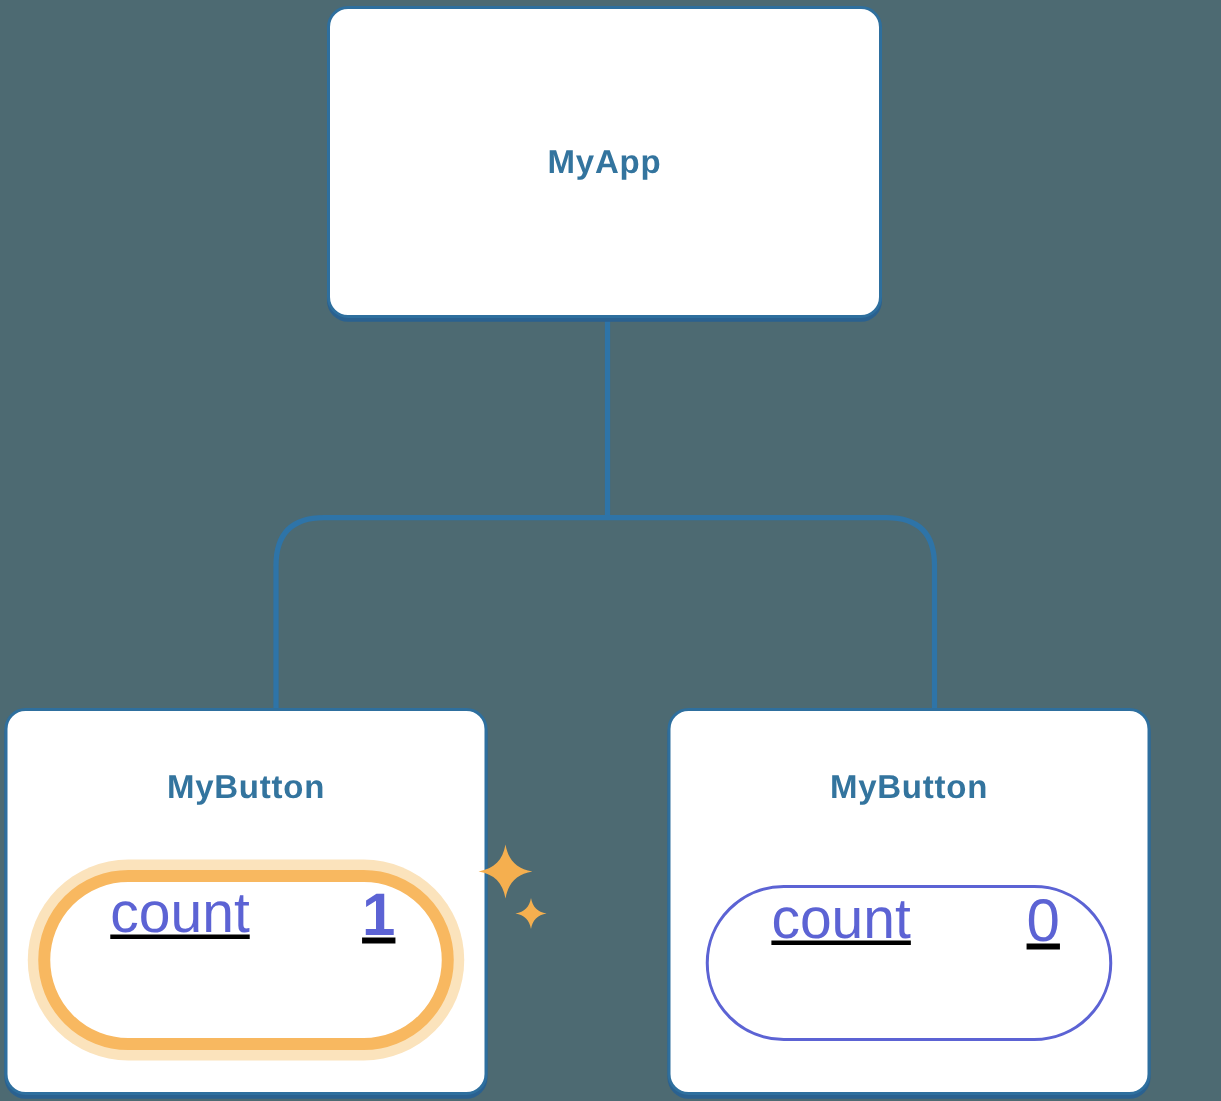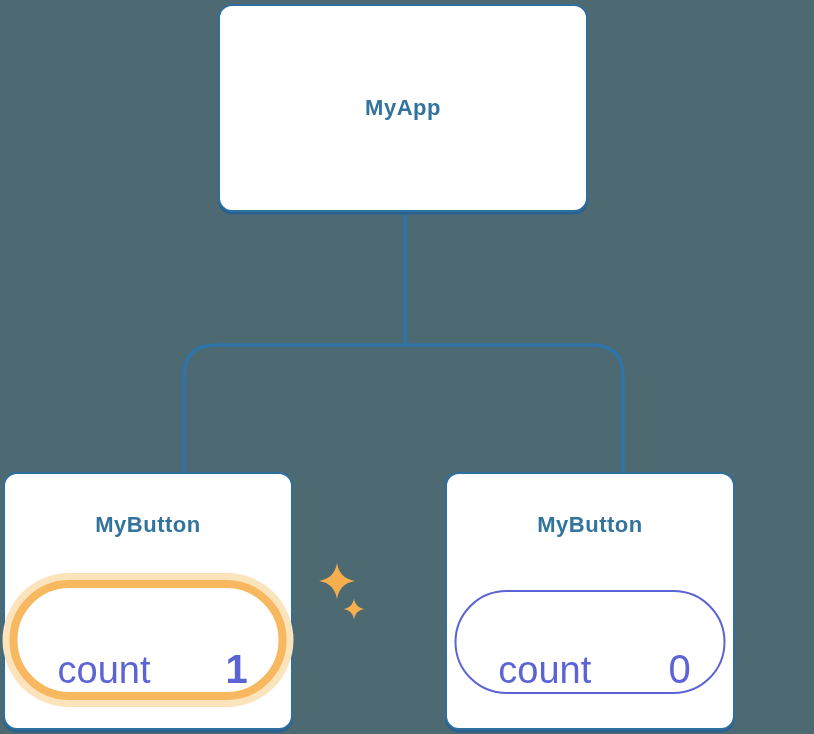--- a/index.html
+++ b/index.html
@@ -38,37 +38,38 @@
   }
   .card-root {
     left: 218px; top: 4px;
     width: 370px; height: 208px;
     display: flex;
     align-items: center;
     justify-content: center;
   }
   .card-child {
     top: 472px;
-    width: 290px; height: 258px;
+    width: 322px; height: 258px;
   }
   .card-left  { left: 3px; }
   .card-right { left: 445px; }
   .card-child .card-title {
     position: absolute;
     left: 0; right: 0;
     top: 38px;
   }
   .pill {
     position: absolute;
     left: 50%;
     display: flex;
-    align-items: flex-end;
+    align-items: flex-start;
     background: var(--card-bg, #fff);
     border-radius: 999px;
     box-sizing: border-box;
+    text-decoration: underline;
   }
   .pill-highlighted {
     top: 106px;
     transform: translateX(-50%);
     width: 277px; height: 120px;
     border: 8px solid var(--orange, #F8B860);
     box-shadow: 0 0 0 7px var(--orange-glow, #FBE3BC);
   }
   .pill-plain {
     top: 116px;

